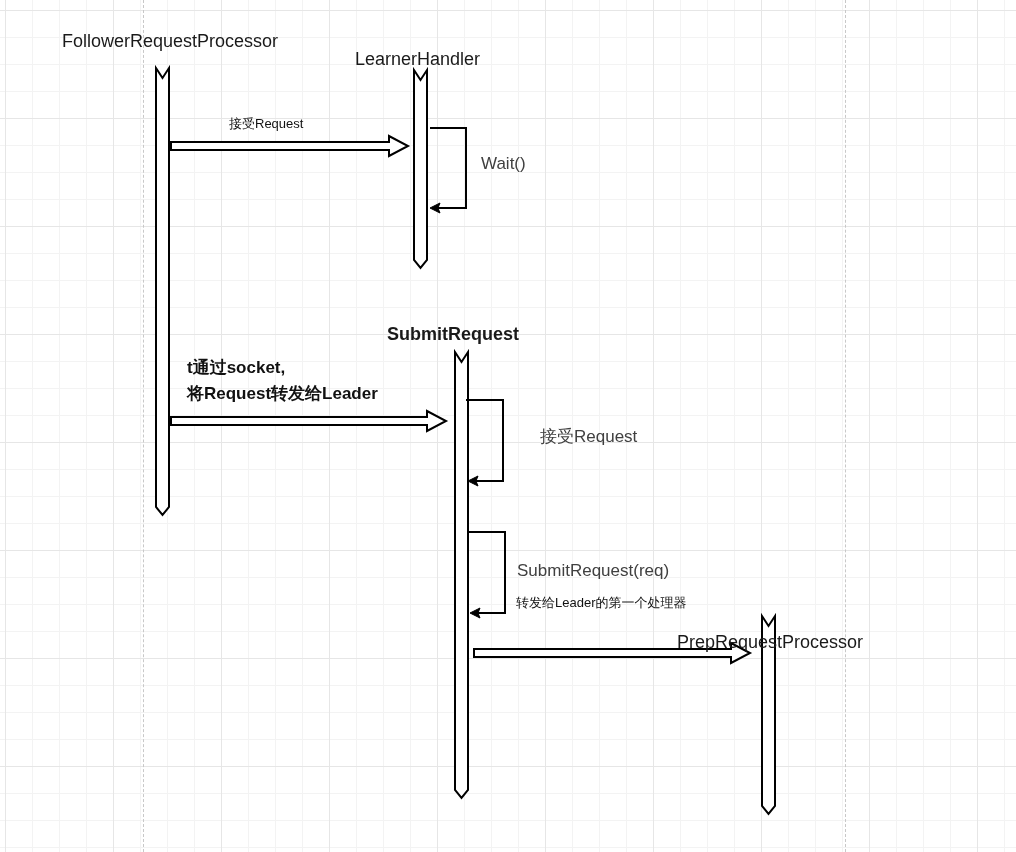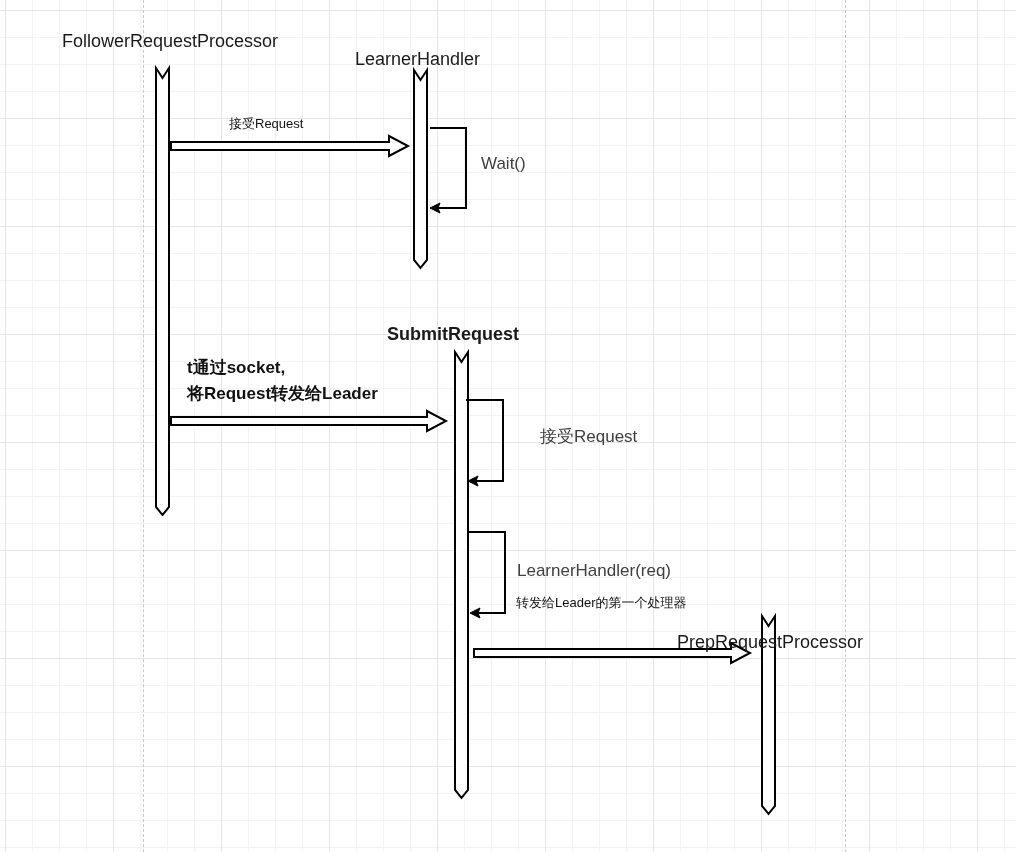--- a/index.html
+++ b/index.html
@@ -60,13 +60,13 @@
 <div class="lbl title bold" style="left:387px; top:313px">SubmitRequest</div>
 <div class="lbl title" style="left:677px; top:621px">PrepRequestProcessor</div>
 
 <div class="lbl msg" style="left:229px; top:115px">接受Request</div>
 <div class="lbl msg big" style="left:187px; top:356px">t通过socket,</div>
 <div class="lbl msg big" style="left:187px; top:382px">将Request转发给Leader</div>
 <div class="lbl msg" style="left:516px; top:594px">转发给Leader的第一个处理器</div>
 
 <div class="lbl self" style="left:481px; top:154px">Wait()</div>
 <div class="lbl self" style="left:540px; top:425px">接受Request</div>
-<div class="lbl self" style="left:517px; top:561px">LearnerHandler(req)</div>
+<div class="lbl self" style="left:517px; top:561px">SubmitRequest(req)</div>
 
 </body></html>

